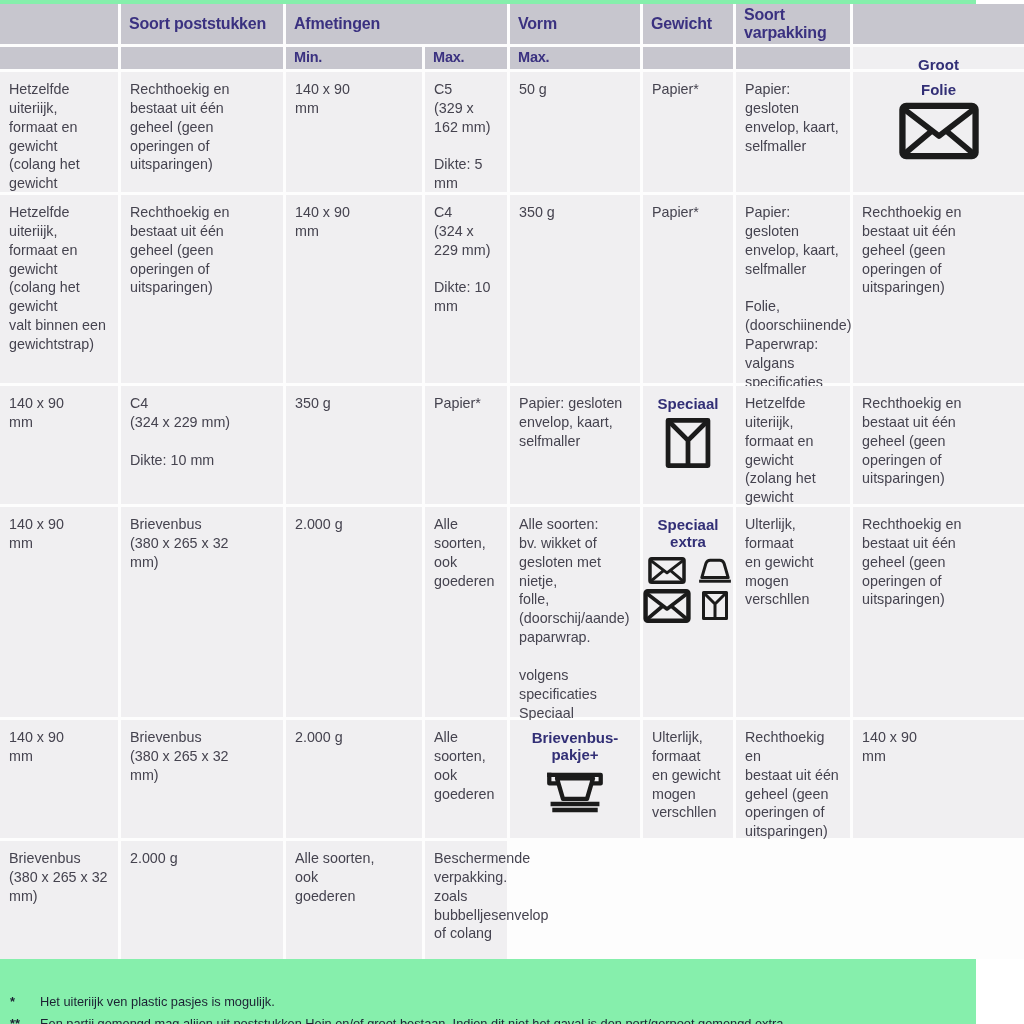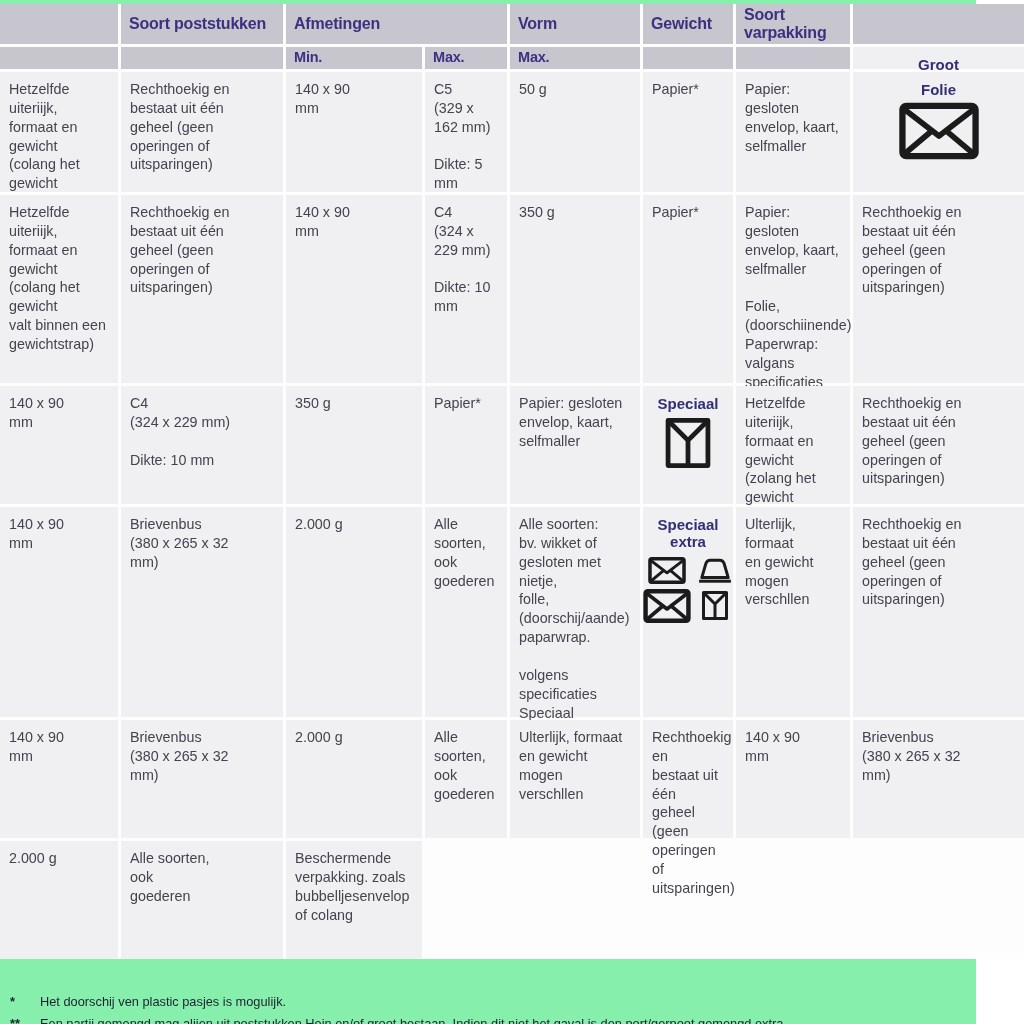--- a/index.html
+++ b/index.html
@@ -230,20 +230,32 @@
     <div class="td">140 x 90
 mm</div>
     <div class="td">Brievenbus
 (380 x 265 x 32
 mm)</div>
     <div class="td">2.000 g</div>
     <div class="td">Alle soorten,
 ook
 goederen</div>
 
+    <div class="labelcell">
+      <div class="rowlabel">Brievenbus-
+pakje+</div>
+      <span>
+        <svg width="66" height="48" viewBox="0 0 76 56">
+          <path class="stroke" d="M8 8 H68 V18 H60" stroke-width="5"></path>
+          <path class="stroke" d="M8 8 V18 H16" stroke-width="5"></path>
+          <path class="stroke" d="M17 12 H59 L52 36 H24 Z" stroke-width="5"></path>
+          <path class="stroke" d="M12 42 H64 M14 49 H62" stroke-width="5"></path>
+        </svg>
+      </span>
+    </div>
     <div class="td">Ulterlijk, formaat
 en gewicht mogen
 verschllen</div>
     <div class="td">Rechthoekig en
 bestaat uit één
 geheel (geen
 operingen of
 uitsparingen)</div>
     <div class="td">140 x 90
 mm</div>
@@ -256,20 +268,20 @@
 goederen</div>
     <div class="td">Beschermende
 verpakking. zoals
 bubbelljesenvelop
 of colang</div>
   </div>
 
   <div class="footnotes">
     <div class="footnote">
       <div class="fmark">*</div>
-      <div>Het doorschij ven plastic pasjes is mogulijk.</div>
+      <div>Het uiteriijk ven plastic pasjes is mogulijk.</div>
     </div>
     <div class="footnote">
       <div class="fmark">**</div>
       <div>Een partij gemengd mag aliien uit poststukken Hein en/of groot bestaan. Indien dit niet het gaval is den port/gerpoot gemengd extra.</div>
     </div>
   </div>
 </div>
 
 </body></html>

